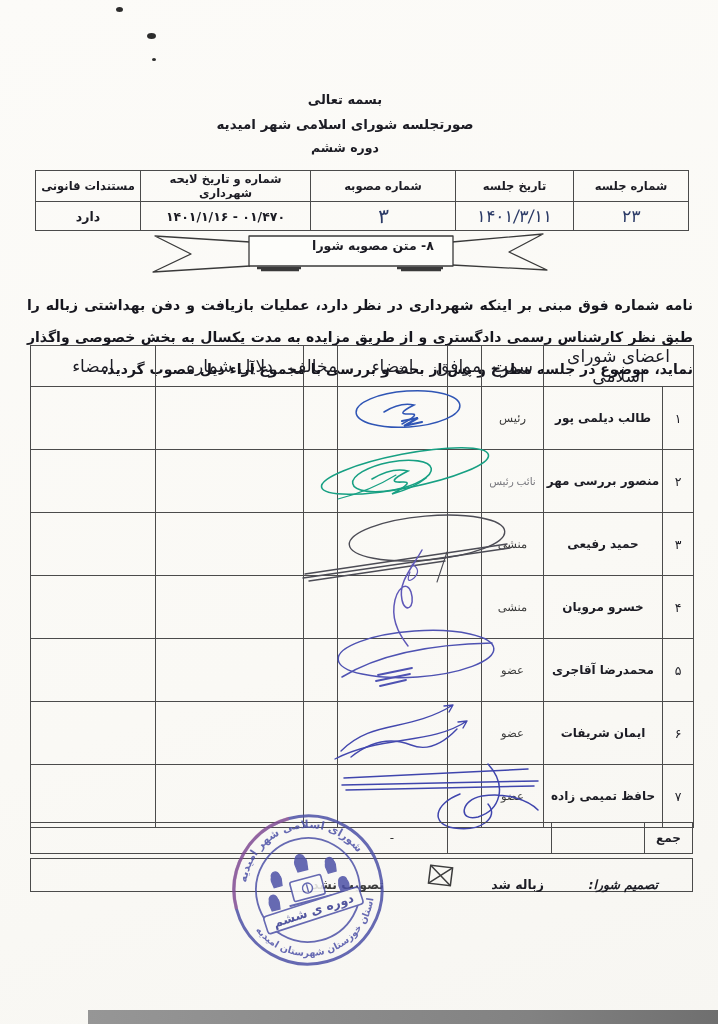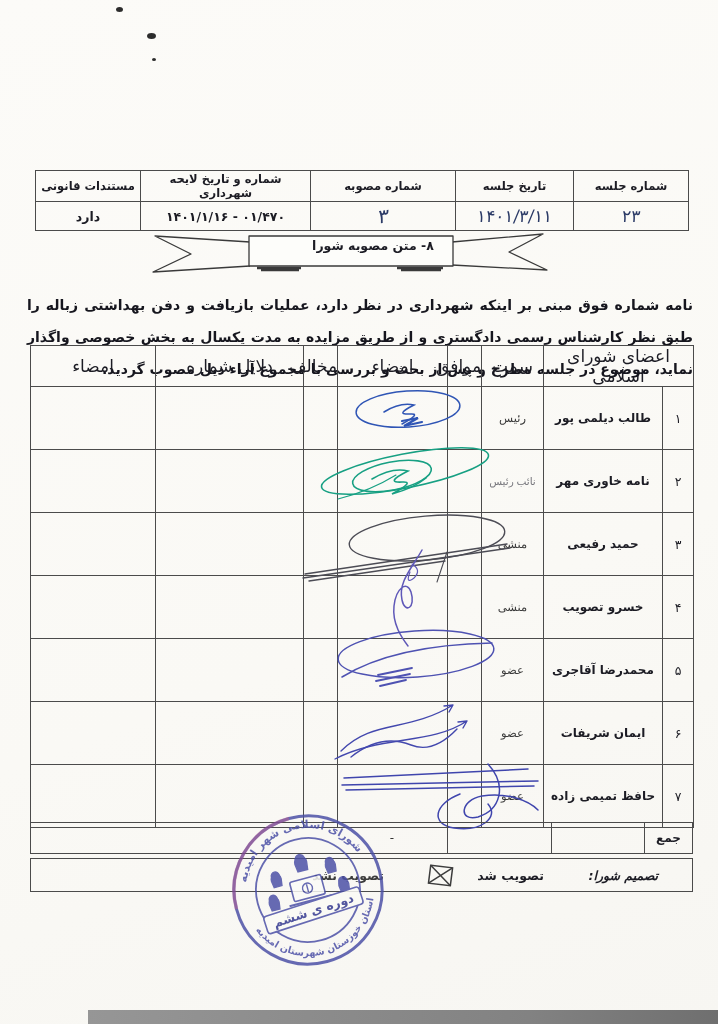--- a/index.html
+++ b/index.html
@@ -44,41 +44,46 @@
            border:1px solid #4b4b4b;box-sizing:border-box;font-size:12px;}
   .sum-row .cell{border-left:1px solid #4b4b4b;display:flex;align-items:center;box-sizing:border-box;}
   .sum-row .cell:last-child{border-left:none;}
   .sum-label{width:48px;justify-content:center;font-weight:600;}
   .c2{width:93px;} .c3{width:104px;}
   .c-dash{width:110px;justify-content:center;color:#333;}
   .c-opp{width:304px;justify-content:flex-start;padding-right:54px;font-size:11px;font-weight:600;}
   
   .decision-row{left:30px;top:858px;width:663px;height:34px;border:1px solid #4b4b4b;
                 box-sizing:border-box;}
-  .decision-row .dl{position:absolute;top:0;height:100%;display:flex;align-items:center;
+  .decision-row .dl{position:absolute;top:9px;height:100%;display:flex;align-items:center;
                     font-size:12.5px;font-weight:700;}
   .d-label{right:34px;font-style:italic;}
   .d-approved{right:148px;}
   .d-rejected{right:308px;color:#3c3c3c;}
   .d-check{position:absolute;right:236px;top:4px;}
   
   .speck{position:absolute;background:#2c2c2c;border-radius:50%;filter:blur(.4px);}
   .scan-bar{left:88px;top:1010px;width:630px;height:14px;
             background:linear-gradient(90deg,#969696,#828282 70%,#6f6f6f);}
   svg{display:block;}
 </style>
 </head>
 <body>
 
 <div class="page">
 
   <div class="speck abs" style="left:116px;top:7px;width:7px;height:5px;"></div>
   <div class="speck abs" style="left:147px;top:33px;width:9px;height:6px;"></div>
   <div class="speck abs" style="left:152px;top:58px;width:4px;height:3px;"></div>
 
+  <div class="doc-header abs">
+    <div class="l1">بسمه تعالی</div>
+    <div class="l2">صورتجلسه شورای اسلامی شهر امیدیه</div>
+    <div class="l3">دوره ششم</div>
+  </div>
 
   <table class="info-table abs">
     <colgroup>
         <col style="width:115px">
         <col style="width:118px">
         <col style="width:145px">
         <col style="width:170px">
         <col style="width:105px">
       </colgroup>
     <tbody>
@@ -142,41 +147,41 @@
       <td class="name">طالب دیلمی پور</td>
       <td class="pos">رئیس</td>
       <td></td>
           <td></td>
           <td></td>
           <td></td>
           <td></td>
     </tr>
     <tr>
       <td class="num">۲</td>
-      <td class="name">نامه خاوری مهر</td>
+      <td class="name">منصور بررسی مهر</td>
       <td class="pos faded">نائب رئیس</td>
       <td></td>
           <td></td>
           <td></td>
           <td></td>
           <td></td>
     </tr>
     <tr>
       <td class="num">۳</td>
       <td class="name">حمید رفیعی</td>
       <td class="pos">منشی</td>
       <td></td>
           <td></td>
           <td></td>
           <td></td>
           <td></td>
     </tr>
     <tr>
       <td class="num">۴</td>
-      <td class="name">خسرو تصویب</td>
+      <td class="name">خسرو مرویان</td>
       <td class="pos">منشی</td>
       <td></td>
           <td></td>
           <td></td>
           <td></td>
           <td></td>
     </tr>
     <tr>
       <td class="num">۵</td>
       <td class="name">محمدرضا آقاجری</td>
@@ -262,21 +267,21 @@
 
   <div class="sum-row abs">
     <div class="cell sum-label">جمع</div>
     <div class="cell c2"></div>
     <div class="cell c3"></div>
     <div class="cell c-dash">-</div>
   </div>
 
   <div class="decision-row abs">
     <div class="dl d-label">تصمیم شورا:</div>
-    <div class="dl d-approved">تصویب شد</div>
+    <div class="dl d-approved">زباله شد</div>
     <svg class="d-check" width="30" height="26" viewBox="0 0 30 26">
       <g fill="none" stroke="#3d3d3d" stroke-width="1.5" transform="rotate(4 15 13)">
         <path d="M4 3 L26 4 L25 22 L3 21 Z"></path>
         <path d="M4 3 L25 22 M26 4 L3 21"></path>
       </g>
     </svg>
     <div class="dl d-rejected">تصویب نشد</div>
   </div>
 
   <svg class="abs" style="left:216px;top:798px;opacity:.84" width="184" height="184" viewBox="0 0 184 184">

